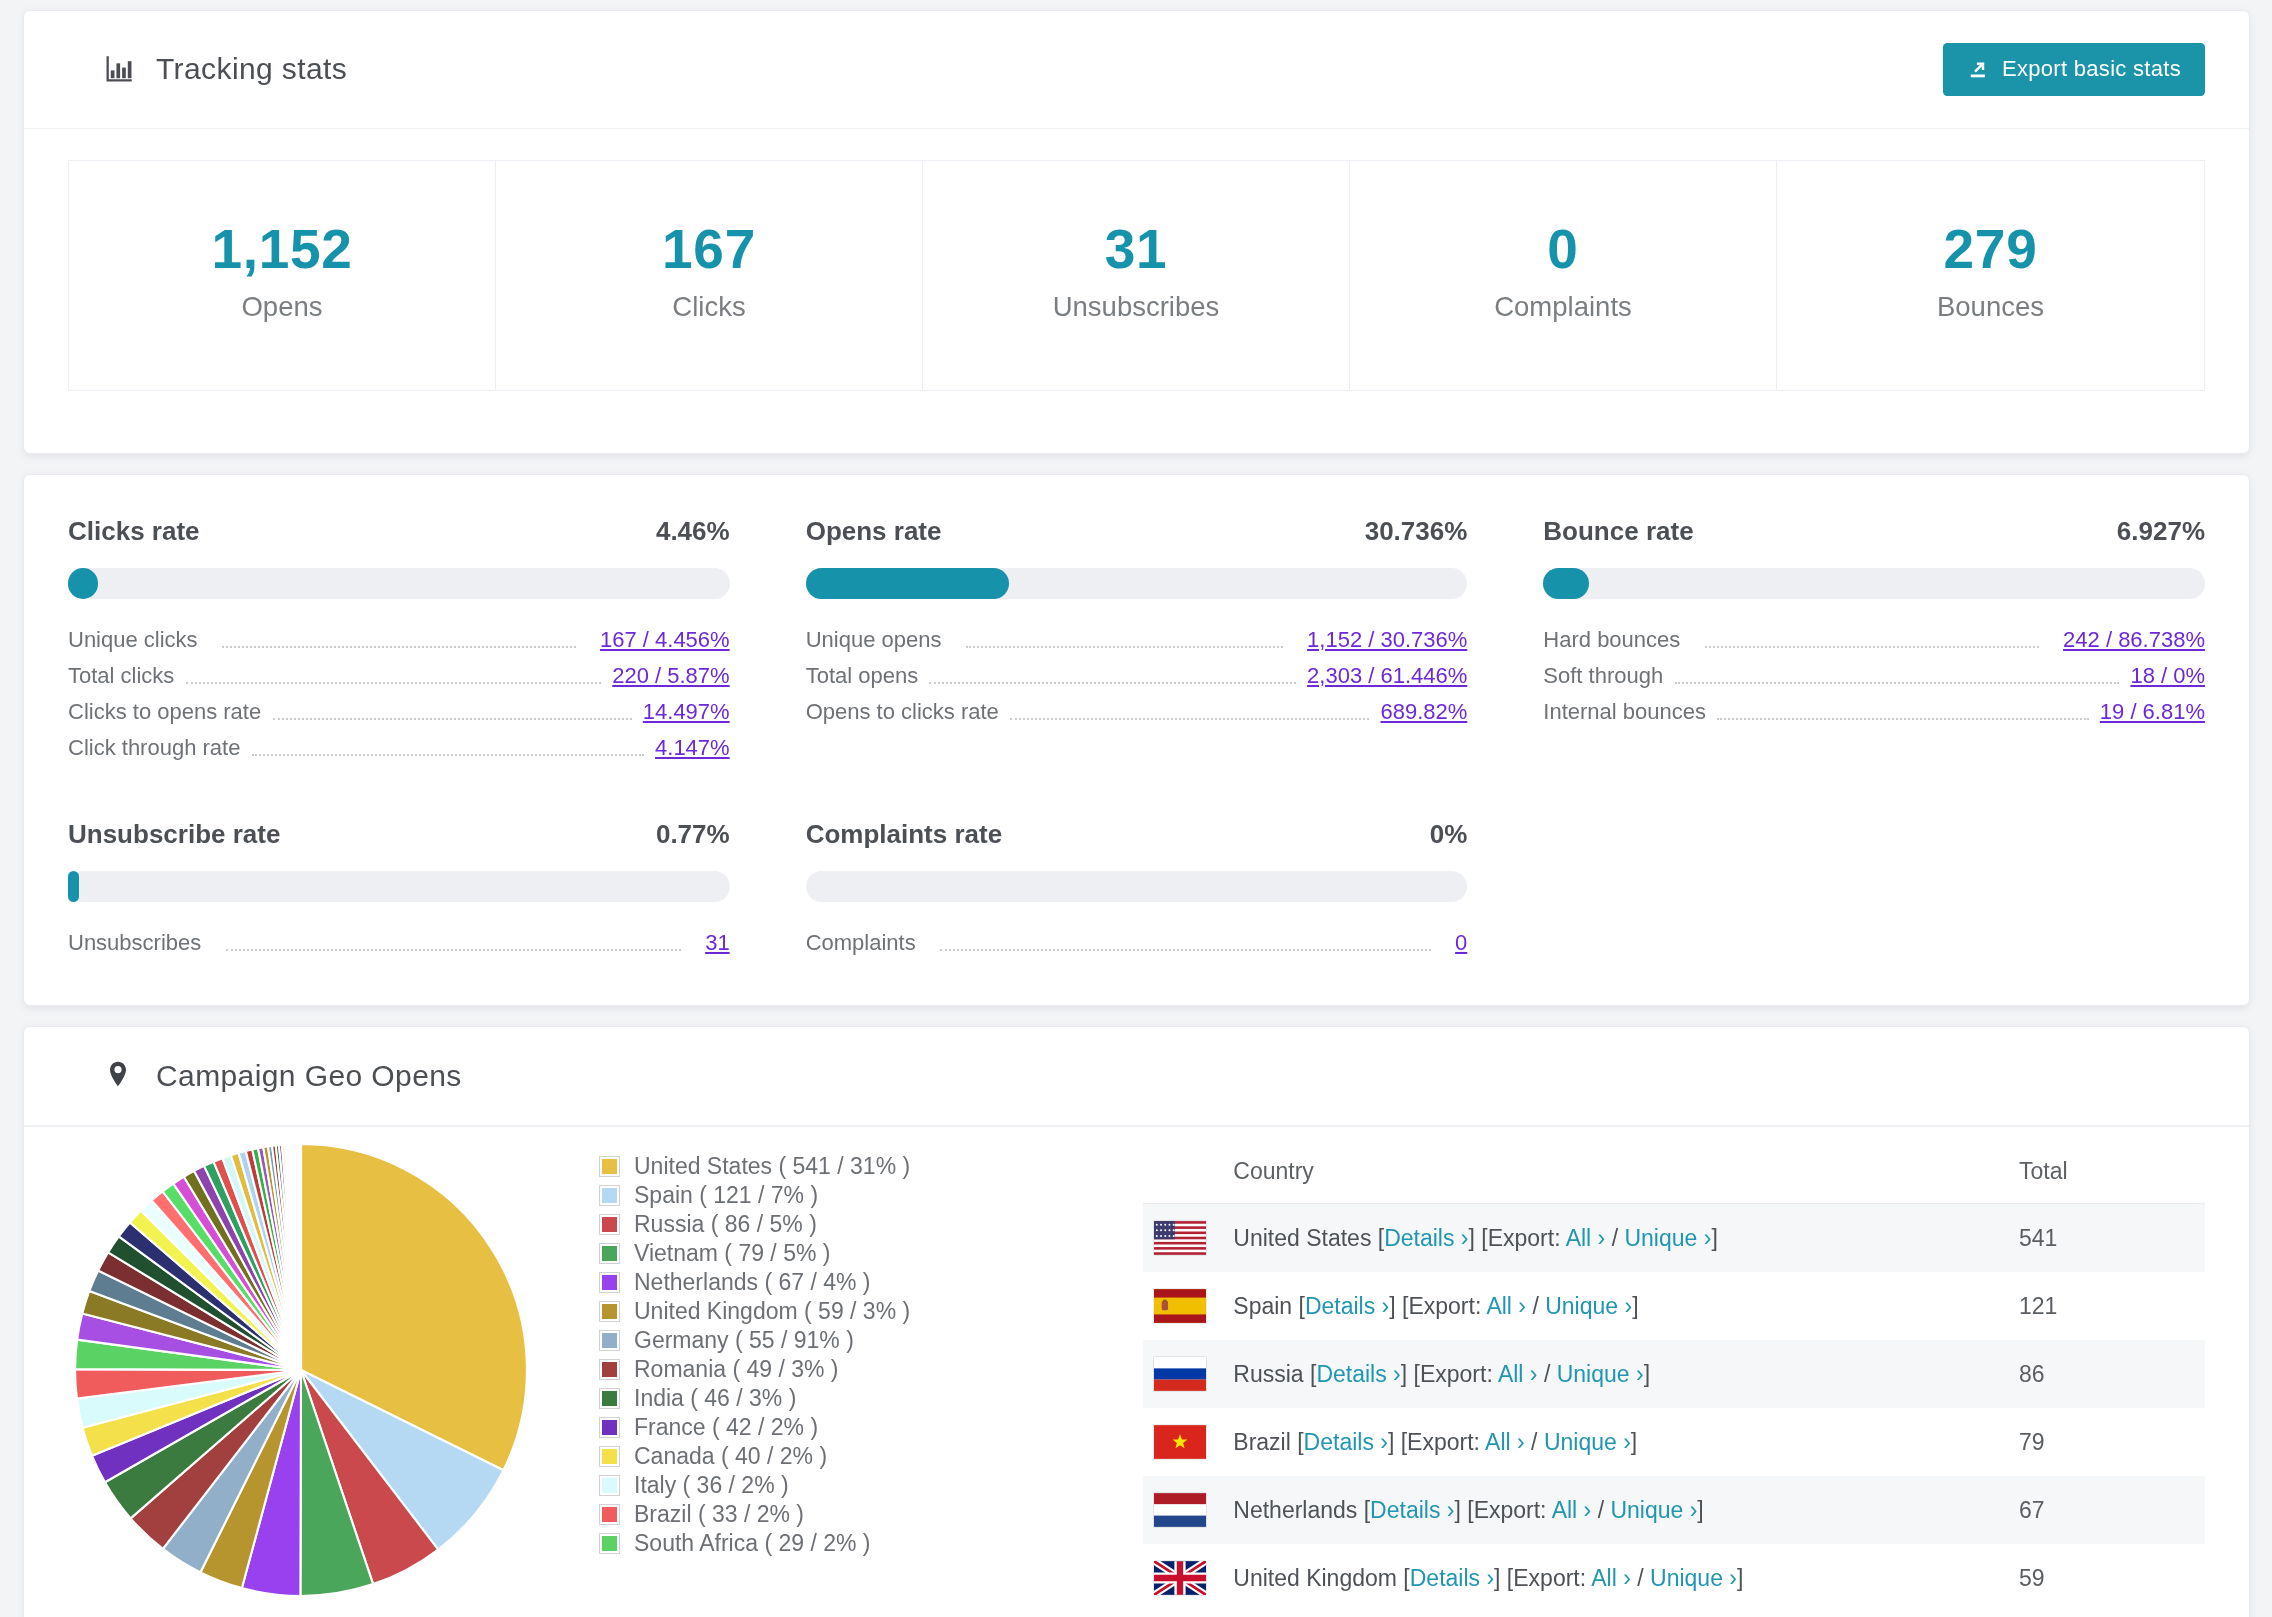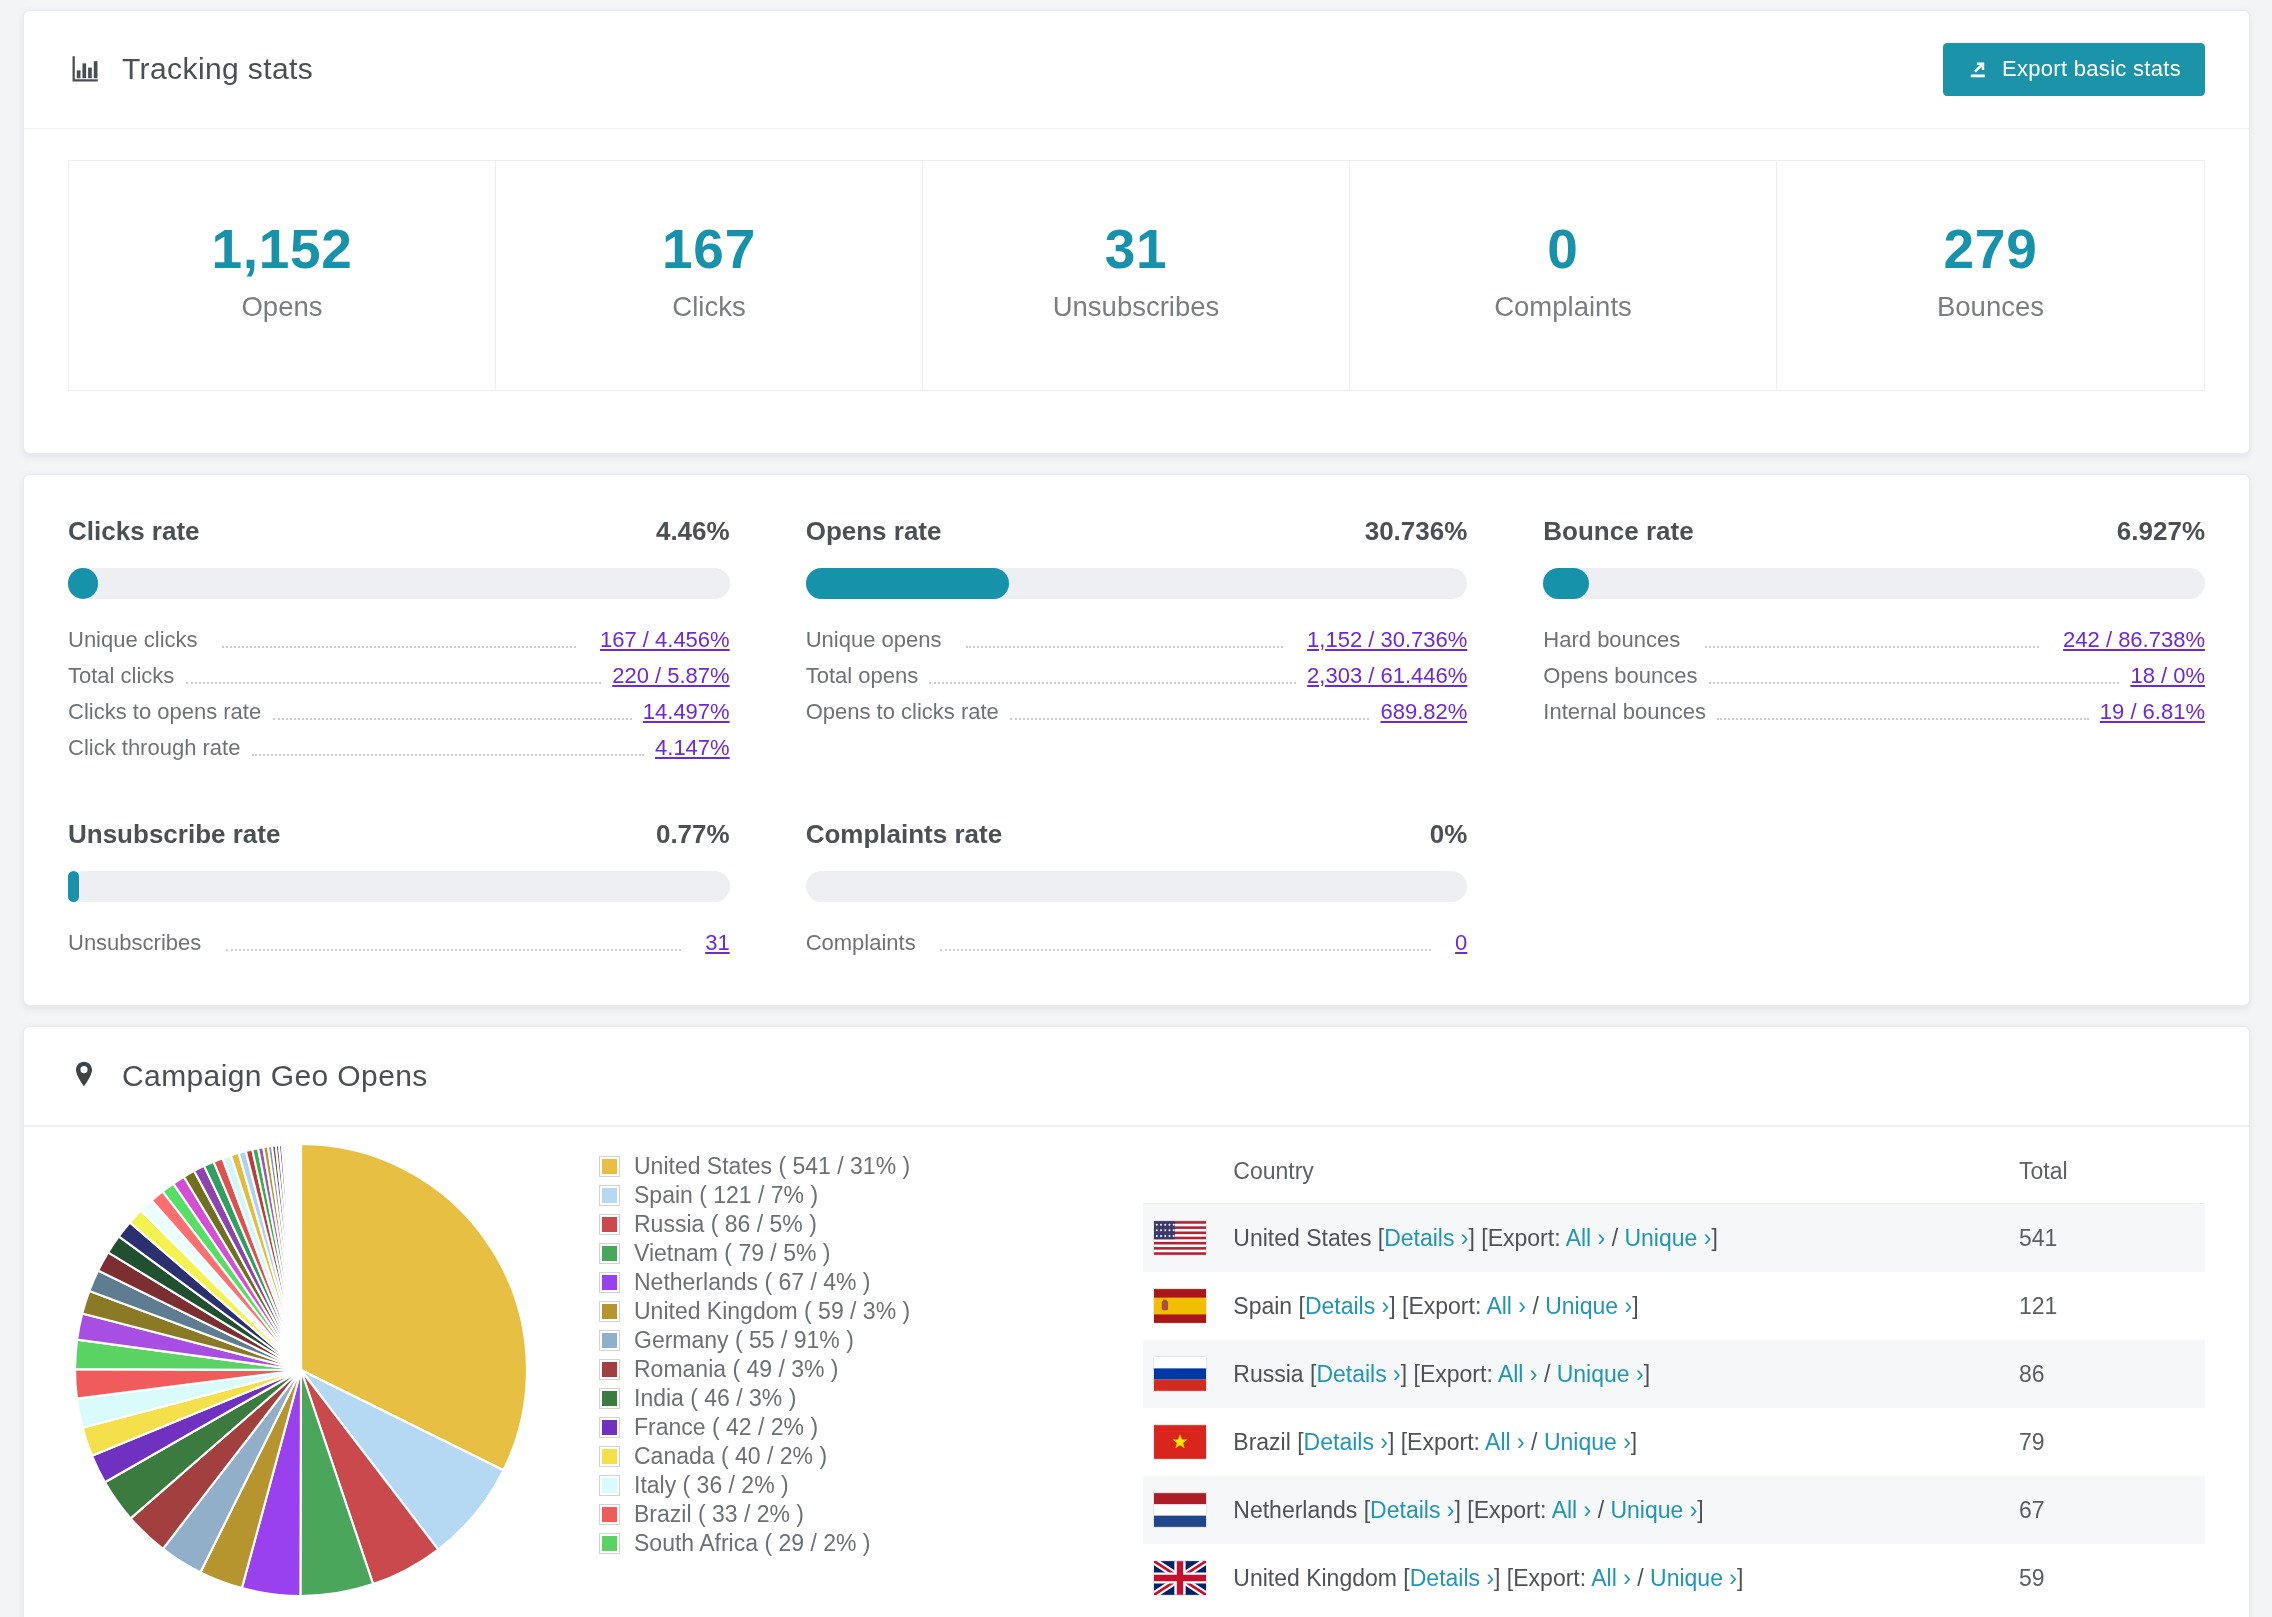--- a/index.html
+++ b/index.html
@@ -1,20 +1,20 @@
 <!DOCTYPE html>
 <html style="font-size:11.3px"><head>
 <meta charset="utf-8">
 <style>
   * { margin:0; padding:0; box-sizing:border-box; }
   html,body { width:2273px; height:1618px; background:#f3f4f6; overflow:hidden;
               font-family:"Liberation Sans","DejaVu Sans",sans-serif; color:#55595e; }
   .card { margin:0 23px; background:#fff; border:0.7px solid #e8eaf0; border-radius:7px;
           box-shadow:0 2.1px 7px rgba(90,100,120,.10); }
-  .card-header { display:flex; align-items:center; justify-content:space-between; padding:32px 44px; }
+  .card-header { display:flex; align-items:center; justify-content:space-between; padding:32px 44px;margin-left:34px; }
   .hleft { display:flex; align-items:center; gap:20px; }
   .htitle { font-size:30px; color:#4b4f54; font-weight:400; letter-spacing:0.4px; }
   .hicon { width:34px; height:34px; flex:0 0 auto; }
   .divider { height:1.4px; background:#eef0f3; }
 
   
   #card-tracking { margin-top:10px; }
   .export-btn { display:flex; align-items:center; gap:12.7px; background:#1b93a8; border:none;
                 color:#fff; font-size:22px; padding:13.4px 24px; border-radius:4.2px; cursor:pointer;
                 font-family:inherit; letter-spacing:0.3px; }
@@ -184,21 +184,21 @@
         <div class="bar">
           <div class="bar-fill" style="width: 6.927%; min-width: 11.3px;"></div>
         </div>
         <div class="details">
           <div class="detail-row">
             <span class="detail-label">Hard bounces</span>
             <span class="leader"></span>
             <span class="detail-value">242 / 86.738%</span>
           </div>
           <div class="detail-row">
-            <span class="detail-label">Opens bounces</span>
+            <span class="detail-label">Soft through</span>
             <span class="leader"></span>
             <span class="detail-value">18 / 0%</span>
           </div>
           <div class="detail-row">
             <span class="detail-label">Internal bounces</span>
             <span class="leader"></span>
             <span class="detail-value">19 / 6.81%</span>
           </div>
         </div>
       </div>

